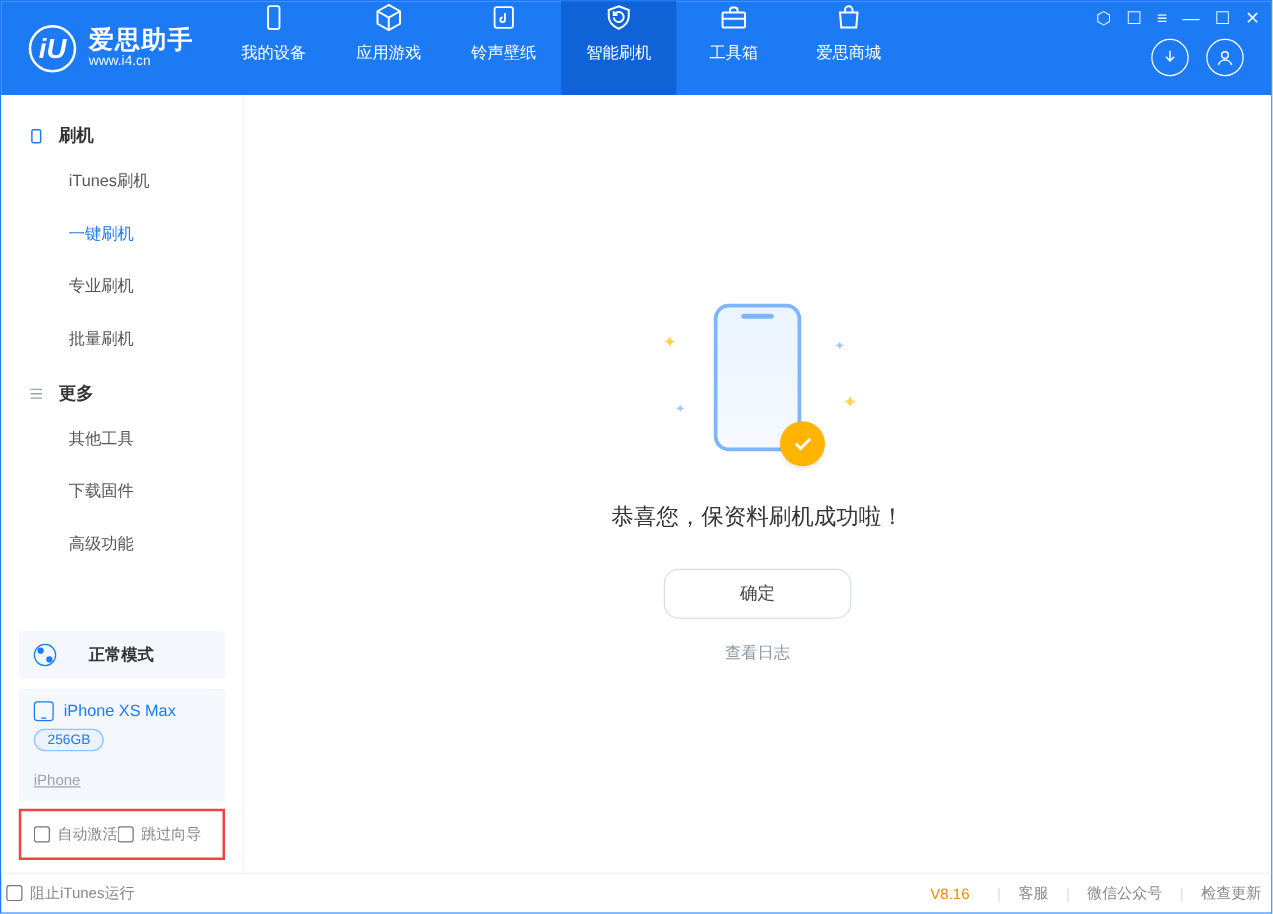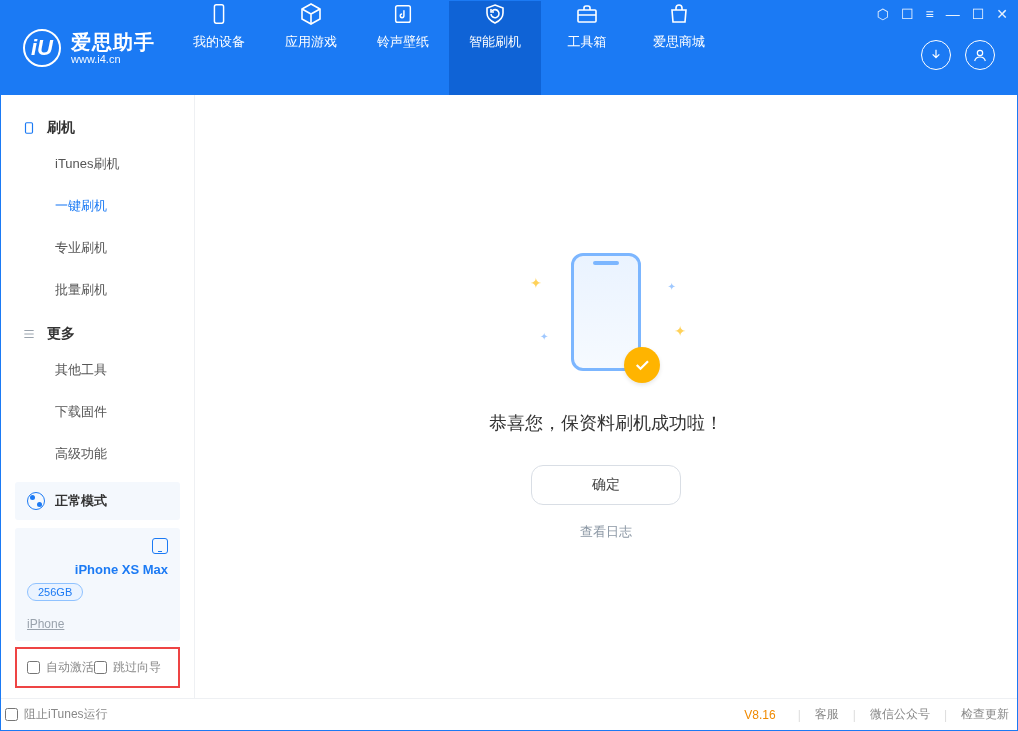--- a/index.html
+++ b/index.html
@@ -1,20 +1,20 @@
 <!DOCTYPE html>
 <html><head>
 <meta charset="utf-8">
 <style>
 * { margin: 0; padding: 0; box-sizing: border-box; font-family: "Microsoft YaHei", Arial, sans-serif; }
 body { background: #fff; }
 .window { width: 1018px; height: 731px; border: 1px solid #1b7af4; display: flex; flex-direction: column; background: #fff; }
 
 
-.header { height: 94px; background: linear-gradient(#1b7af4,#1b7af4); color: #fff; display: flex; align-items: stretch; }
+.header { height: 75px; background: linear-gradient(#1b7af4,#1b7af4); color: #fff; display: flex; align-items: stretch; }
 .logo-area { display: flex; align-items: center; padding: 0 18px 0 22px; gap: 10px; }
 .logo-mark { width: 38px; height: 38px; border: 2.5px solid #fff; border-radius: 50%; display: flex; align-items: center; justify-content: center; font-weight: bold; font-style: italic; font-size: 22px; }
 .logo-text { line-height: 1.1; }
 .logo-text .cn { font-size: 20px; font-weight: bold; letter-spacing: 1px; }
 .logo-text .en { font-size: 11px; opacity: .95; }
 .tabs { display: flex; align-items: stretch; }
 .tab { width: 92px; display: flex; flex-direction: column; align-items: center; justify-content: flex-start; gap: 6px; cursor: pointer; font-size: 13px; }
 .tab.active { background: #0f63d6; }
 .tab .ticon { width: 26px; height: 26px; display: flex; align-items: center; justify-content: center; }
 .tab .ticon svg { stroke: #fff; fill: none; stroke-width: 1.6; }
@@ -30,26 +30,26 @@
 
 
 .sidebar { width: 194px; border-right: 1px solid #eef0f3; display: flex; flex-direction: column; background: #fff; }
 .sb-scroll { flex: 1; padding-top: 10px; overflow: auto; }
 .sb-group { padding: 14px 0 6px 20px; display: flex; align-items: center; gap: 10px; color: #333; font-size: 14px; font-weight: 600; }
 .sb-group .gicon { width: 16px; height: 16px; display: flex; align-items: center; justify-content: center; }
 .sb-item { padding: 12px 0 12px 54px; font-size: 13px; color: #555; cursor: pointer; }
 .sb-item.active { color: #1b7af4; }
 .sb-bottom { padding: 8px 14px 10px; }
 .mode-card, .device-card { background: #f4f8fd; border-radius: 3px; padding: 10px 12px; margin-top: 8px; color: #333; font-size: 13px; }
-.mode-card { display: flex; align-items: center; gap: 10px; font-weight: 600; }
+.mode-card { display: flex; align-items: center; gap: 26px; font-weight: 600; }
 .mode-card .micon { width: 18px; height: 18px; border: 1.6px solid #1b7af4; border-radius: 50%; position: relative; }
 .mode-card .micon::before, .mode-card .micon::after { content: ""; position: absolute; background: #1b7af4; border-radius: 50%; }
 .mode-card .micon::before { width: 5px; height: 5px; left: 2px; top: 2px; }
 .mode-card .micon::after { width: 5px; height: 5px; right: 2px; bottom: 2px; }
-.device-card .dv-row { display: flex; align-items: flex-end; gap: 8px; font-weight: 700; color: #1b7af4; flex-direction: column; }
+.device-card .dv-row { display: flex; align-items: flex-start; gap: 8px; font-weight: 400; color: #1b7af4; }
 .device-card .dvicon { width: 16px; height: 16px; border: 1.5px solid #1b7af4; border-radius: 3px; position: relative; }
 .device-card .dvicon::after { content: ""; position: absolute; left: 50%; bottom: 1px; width: 4px; height: 1.5px; background: #1b7af4; transform: translateX(-50%); }
 .device-card .pill { display: inline-block; margin-top: 6px; padding: 2px 10px; border: 1px solid #8fc2ff; color: #1b7af4; border-radius: 10px; font-size: 11px; background: #eaf3ff; }
 .device-card .dtype { margin-top: 16px; color: #9aa3ad; font-size: 12px; text-decoration: underline; }
 .opt-row { border: 2px solid #e44; padding: 10px 10px; display: flex; align-items: center; margin-top: 6px; }
 .opt-row label { display: flex; align-items: center; gap: 6px; font-size: 12px; color: #888; cursor: pointer; }
 .opt-row input { width: 13px; height: 13px; }
 
 
 .maincontent { flex: 1; display: flex; flex-direction: column; align-items: center; justify-content: center; }

